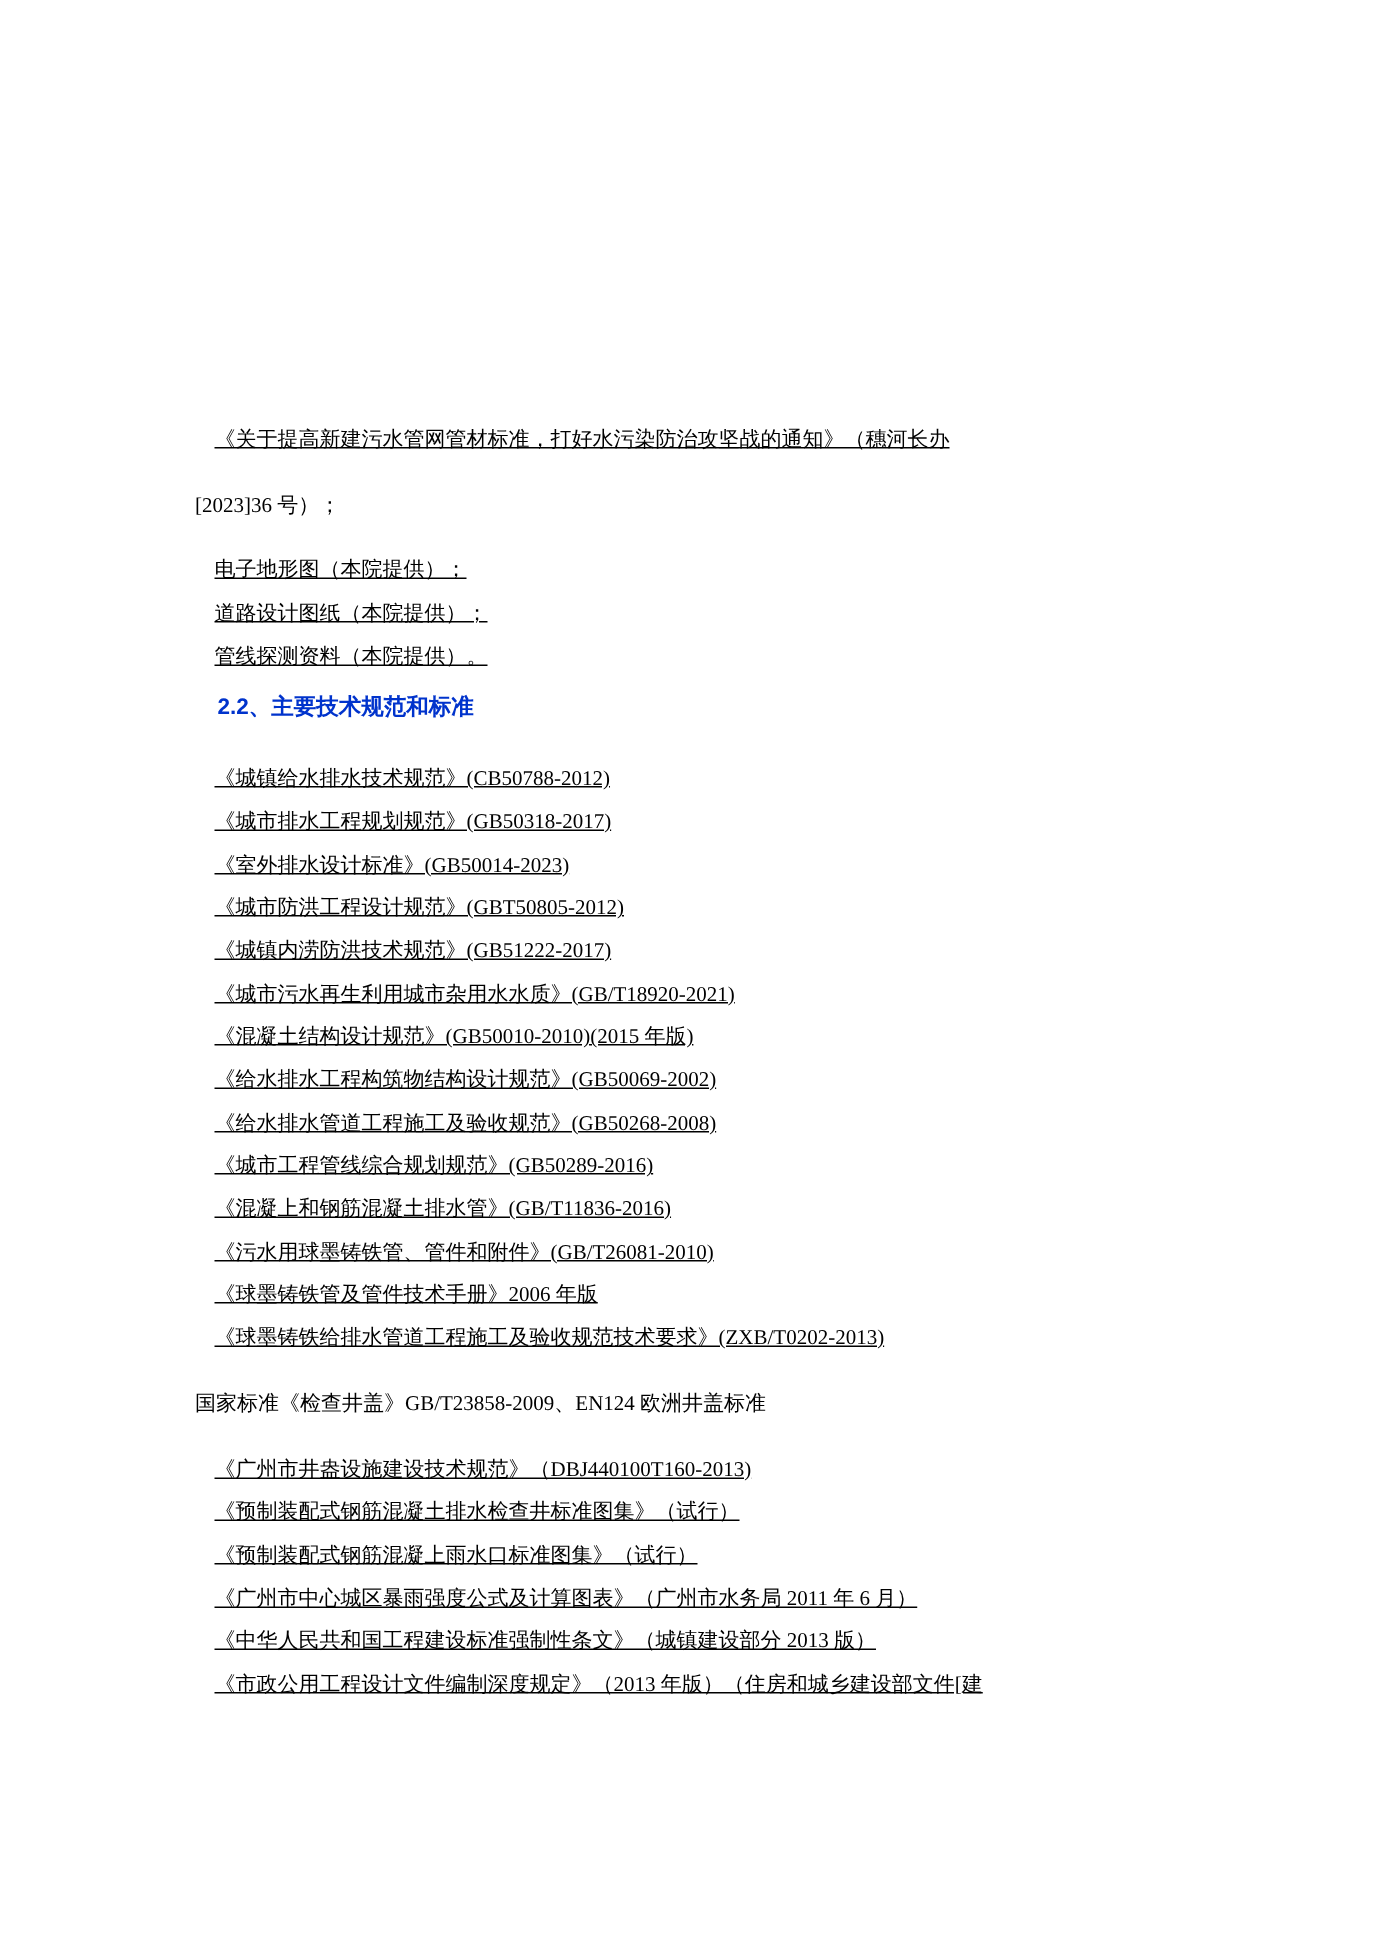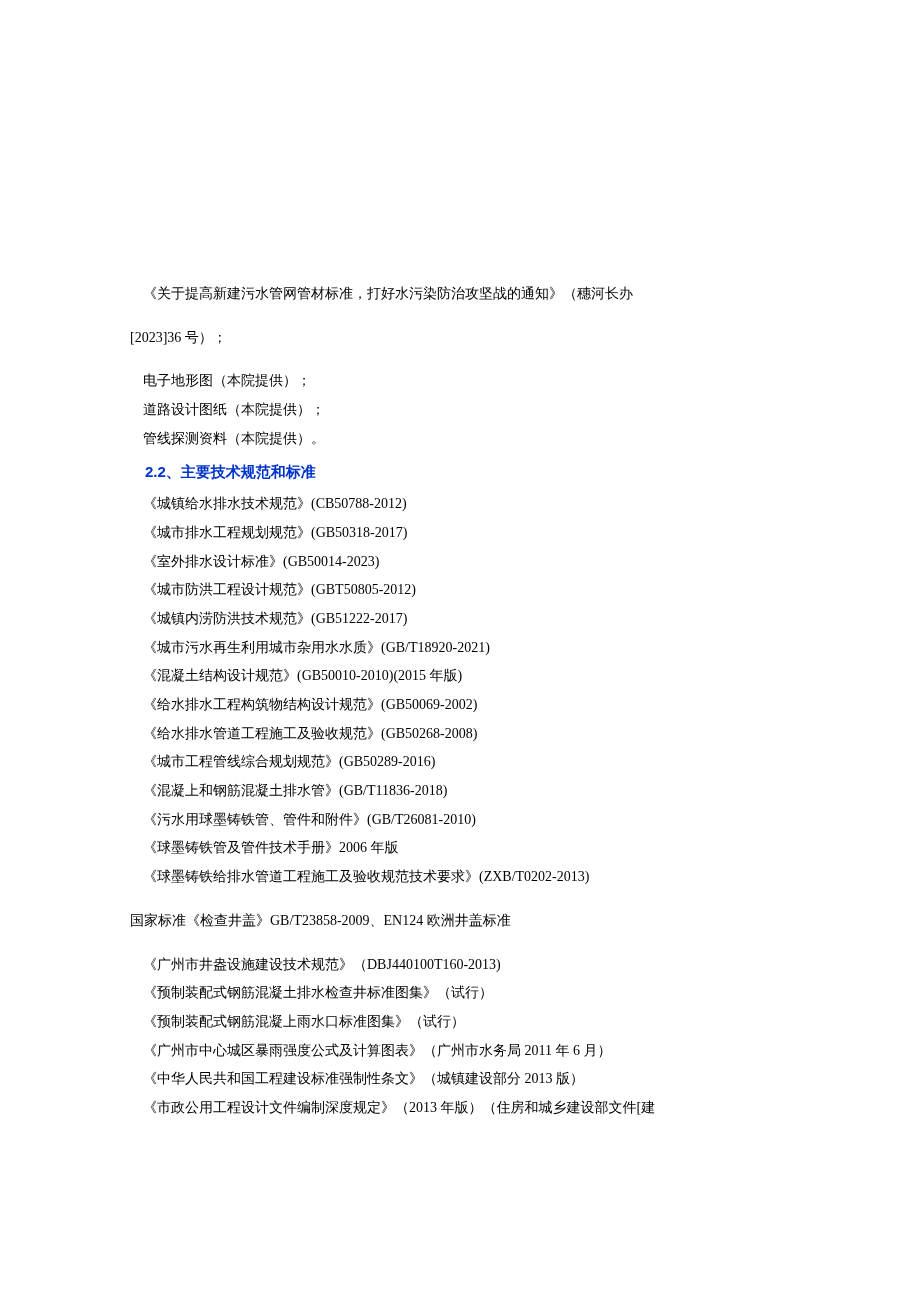--- a/index.html
+++ b/index.html
@@ -13,31 +13,32 @@
       background: #ffffff;
       font-family: "SimSun", "宋体", serif;
       font-size: 14px;
       color: #000000;
       padding: 280px 115px 100px 115px;
       line-height: 2.05;
     }
     .para {
       text-indent: 2em;
       margin: 0;
+      text-decoration: underline;
     }
     .para-no-indent {
       text-indent: 0;
       margin: 15px;
     }
     .heading {
       color: #0033cc;
       font-weight: bold;
       font-size: 15px;
       text-indent: 2em;
-      margin: 4px 0 2px 0;
+      margin: 4px 0 18px 0;
       font-family: "SimHei", "黑体", sans-serif;
     }
     .content {
       width: 100%;
     }
   </style>
 </head>
 <body>
 
 <div class="content">
@@ -53,21 +54,21 @@
   <p class="para">《城镇给水排水技术规范》(CB50788-2012)</p>
   <p class="para">《城市排水工程规划规范》(GB50318-2017)</p>
   <p class="para">《室外排水设计标准》(GB50014-2023)</p>
   <p class="para">《城市防洪工程设计规范》(GBT50805-2012)</p>
   <p class="para">《城镇内涝防洪技术规范》(GB51222-2017)</p>
   <p class="para">《城市污水再生利用城市杂用水水质》(GB/T18920-2021)</p>
   <p class="para">《混凝土结构设计规范》(GB50010-2010)(2015 年版)</p>
   <p class="para">《给水排水工程构筑物结构设计规范》(GB50069-2002)</p>
   <p class="para">《给水排水管道工程施工及验收规范》(GB50268-2008)</p>
   <p class="para">《城市工程管线综合规划规范》(GB50289-2016)</p>
-  <p class="para">《混凝上和钢筋混凝土排水管》(GB/T11836-2018)</p>
+  <p class="para">《混凝上和钢筋混凝土排水管》(GB/T11836-2016)</p>
   <p class="para">《污水用球墨铸铁管、管件和附件》(GB/T26081-2010)</p>
   <p class="para">《球墨铸铁管及管件技术手册》2006 年版</p>
   <p class="para">《球墨铸铁给排水管道工程施工及验收规范技术要求》(ZXB/T0202-2013)</p>
 
   <p class="para-no-indent">国家标准《检查井盖》GB/T23858-2009、EN124 欧洲井盖标准</p>
 
   <p class="para">《广州市井盎设施建设技术规范》（DBJ440100T160-2013)</p>
   <p class="para">《预制装配式钢筋混凝土排水检查井标准图集》（试行）</p>
   <p class="para">《预制装配式钢筋混凝上雨水口标准图集》（试行）</p>
   <p class="para">《广州市中心城区暴雨强度公式及计算图表》（广州市水务局 2011 年 6 月）</p>

